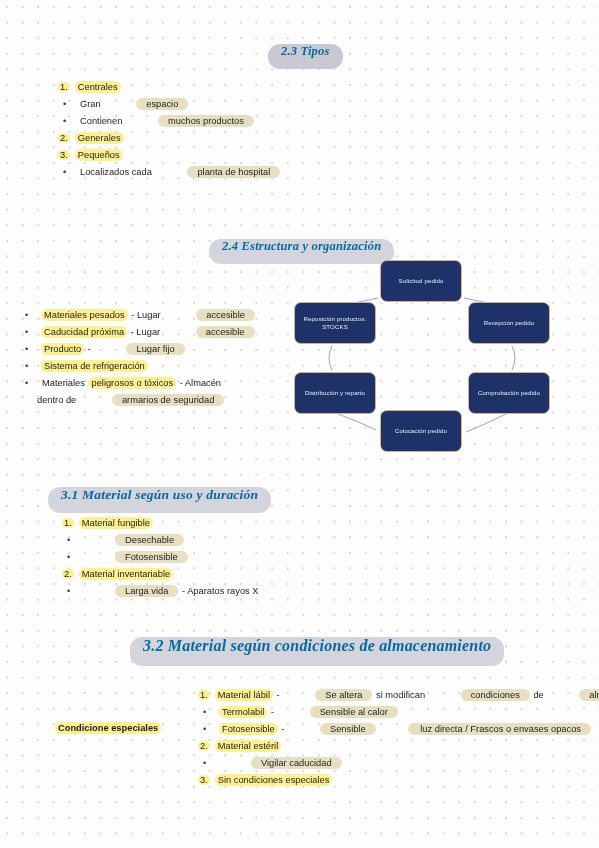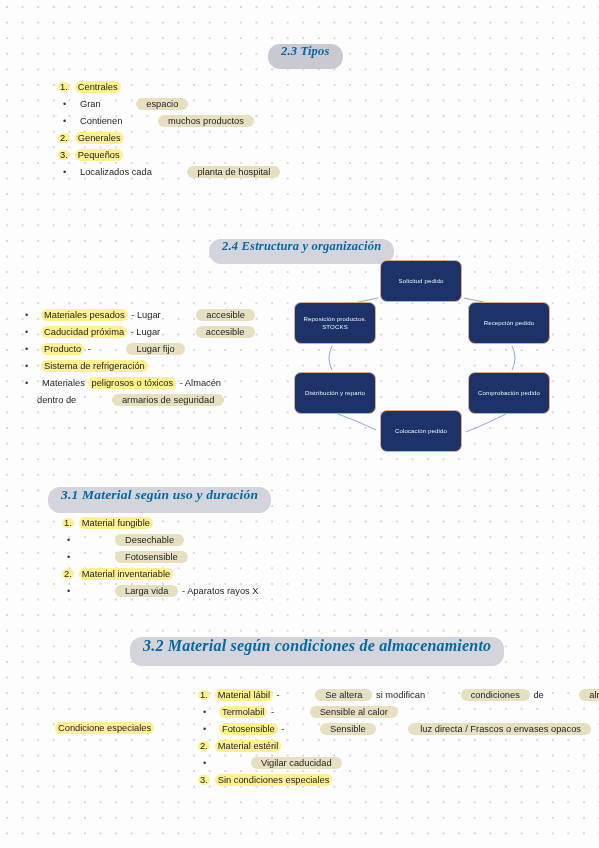--- a/index.html
+++ b/index.html
@@ -190,21 +190,21 @@
   <div class="list" id="list-s31" style="left:62px; top:518px;">
       <div class="row"><span class="marker num">1.</span><span class="hl-y">Material fungible</span></div>
       <div class="row"><span class="marker dot">•</span><span class="hl-b">Desechable</span></div>
       <div class="row"><span class="marker dot">•</span><span class="hl-b">Fotosensible</span></div>
       <div class="row"><span class="marker num">2.</span><span class="hl-y">Material inventariable</span></div>
       <div class="row"><span class="marker dot">•</span><span class="hl-b">Larga vida</span><span class="plain"> - Aparatos rayos X</span></div>
     </div>
 
   <div class="heading h-sub" style="left:130px; top:637px; font-size:16px;">3.2 Material según condiciones de almacenamiento</div>
 
-  <div class="txt" style="left:55px; top:723px; font-size:9.3px;">
+  <div class="txt" style="left:55px; top:723px; font-size:9.3px;font-weight:bold;">
     <span class="hl-y">Condicione especiales</span>
   </div>
 
   <div class="list" id="list-s32" style="left:198px; top:690px;">
       <div class="row"><span class="marker num">1.</span><span class="hl-y">Material lábil</span><span class="plain"> - </span><span class="hl-b">Se altera</span><span class="plain"> si modifican </span><span class="hl-b">condiciones</span><span class="plain"> de </span><span class="hl-b">almacenamiento</span></div>
       <div class="row"><span class="marker dot">•</span><span class="hl-y">Termolabil</span><span class="plain"> - </span><span class="hl-b">Sensible al calor</span></div>
       <div class="row"><span class="marker dot">•</span><span class="hl-y">Fotosensible</span><span class="plain"> - </span><span class="hl-b">Sensible</span><span class="hl-b"> luz directa / Frascos o envases opacos</span></div>
       <div class="row"><span class="marker num">2.</span><span class="hl-y">Material estéril</span></div>
       <div class="row"><span class="marker dot">•</span><span class="hl-b">Vigilar caducidad</span></div>
       <div class="row"><span class="marker num">3.</span><span class="hl-y">Sin condiciones especiales</span></div>

